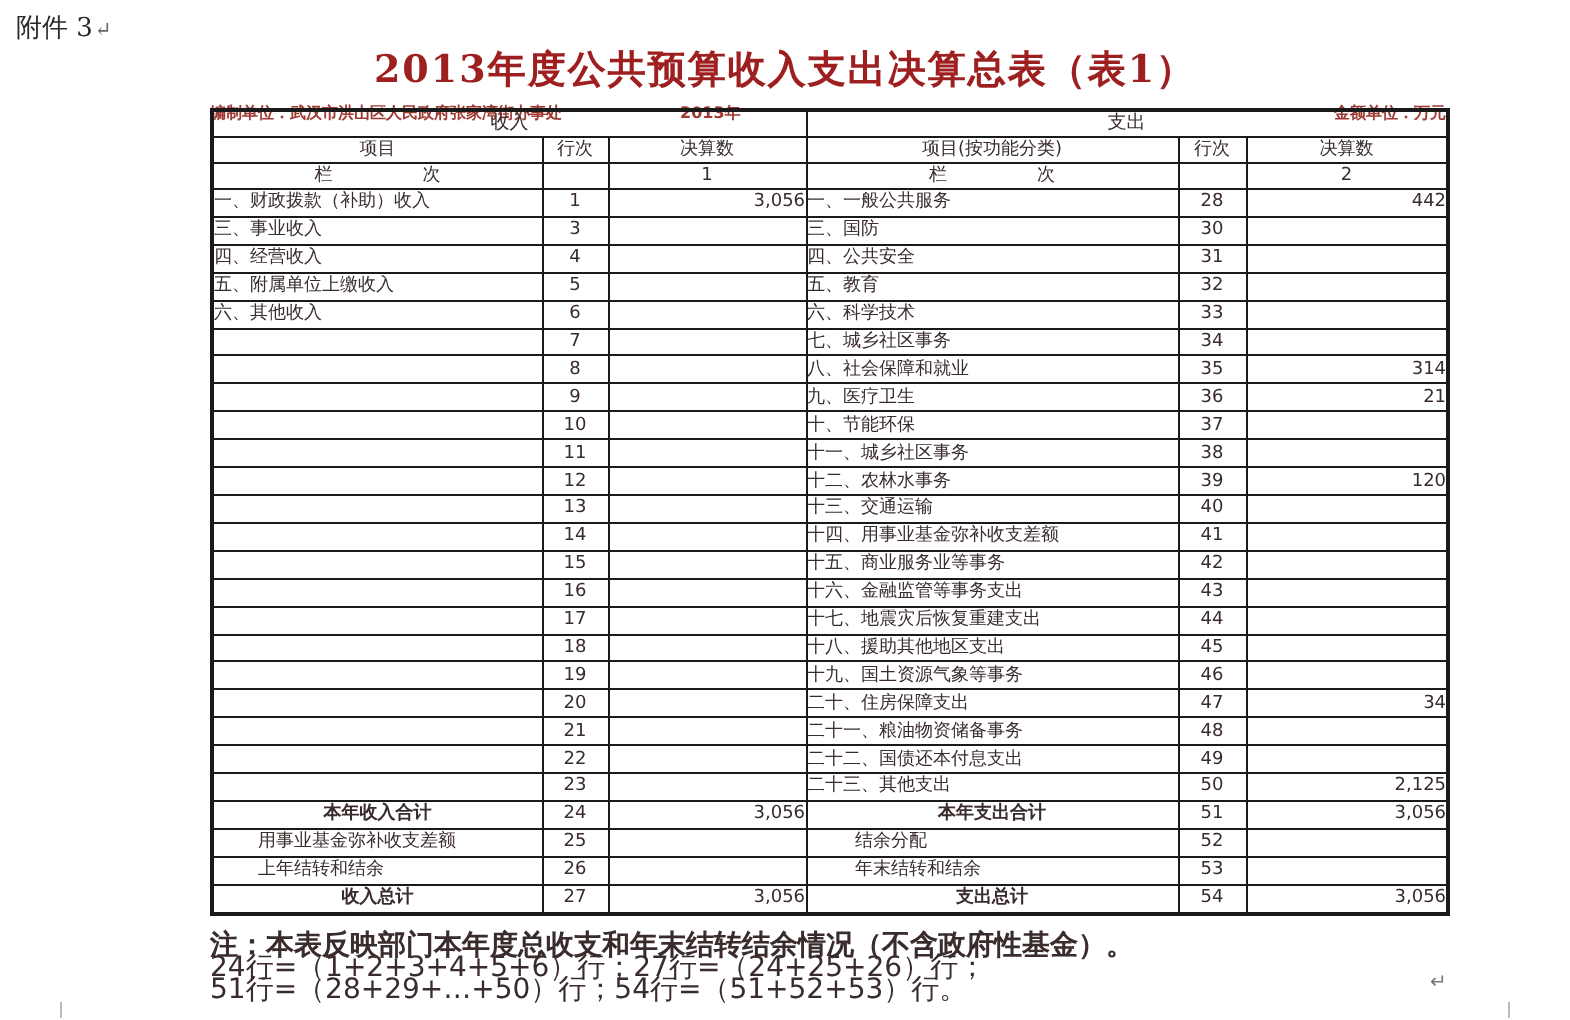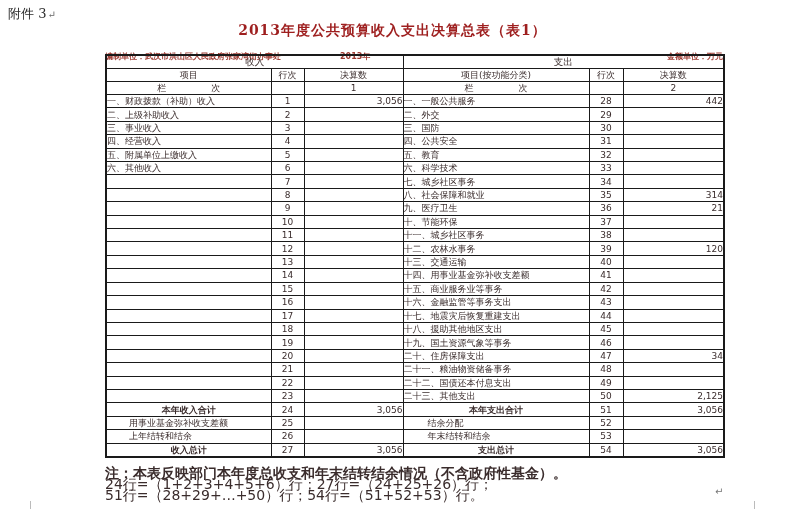--- a/index.html
+++ b/index.html
@@ -15,21 +15,21 @@
     font-family:"DejaVu Sans","Liberation Sans",sans-serif;
     color:var(--c-text);overflow:hidden;
   }
   .attach{
     position:absolute;top:5px;left:8px;font-size:13px;color:#2a2a2a;
     font-family:"DejaVu Serif","Liberation Serif",serif;
   }
   .attach .pmark{font-size:10px;color:#666;margin-left:1px;}
   .title{
     position:absolute;top:22px;left:0;width:785px;margin:0;
-    text-align:center;font-size:14px;font-weight:bold;letter-spacing:1px;
+    text-align:center;font-size:19px;font-weight:bold;letter-spacing:1px;
     color:var(--c-title);
     font-family:"DejaVu Serif","Liberation Serif",serif;
   }
   .unitline{
     position:absolute;top:51px;left:105px;width:618px;height:11px;
     font-size:8px;font-weight:bold;color:var(--c-unitline);
   }
   .unitline .u-left{position:absolute;left:0;top:0;}
   .unitline .u-center{position:absolute;left:235px;top:0;}
   .unitline .u-right{position:absolute;right:0;top:0;}
@@ -119,28 +119,20 @@
     <tbody id="table-body">
         <tr>
           <td class="lbl item">一、财政拨款（补助）收入</td>
           <td class="line">1</td>
           <td class="val">3,056</td>
           <td class="lbl item">一、一般公共服务</td>
           <td class="line">28</td>
           <td class="val">442</td>
         </tr>
         <tr>
-          <td class="lbl item">二、上级补助收入</td>
-          <td class="line">2</td>
-          <td class="val"></td>
-          <td class="lbl item">二、外交</td>
-          <td class="line">29</td>
-          <td class="val"></td>
-        </tr>
-        <tr>
           <td class="lbl item">三、事业收入</td>
           <td class="line">3</td>
           <td class="val"></td>
           <td class="lbl item">三、国防</td>
           <td class="line">30</td>
           <td class="val"></td>
         </tr>
         <tr>
           <td class="lbl item">四、经营收入</td>
           <td class="line">4</td>

